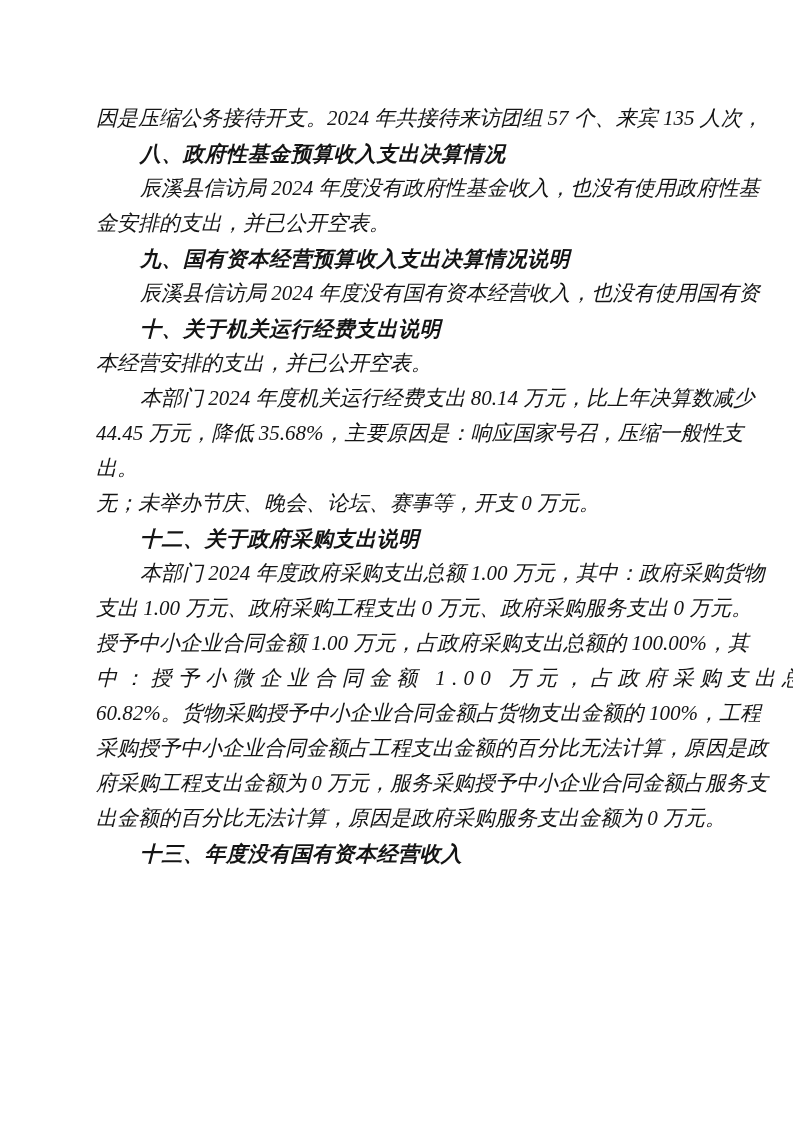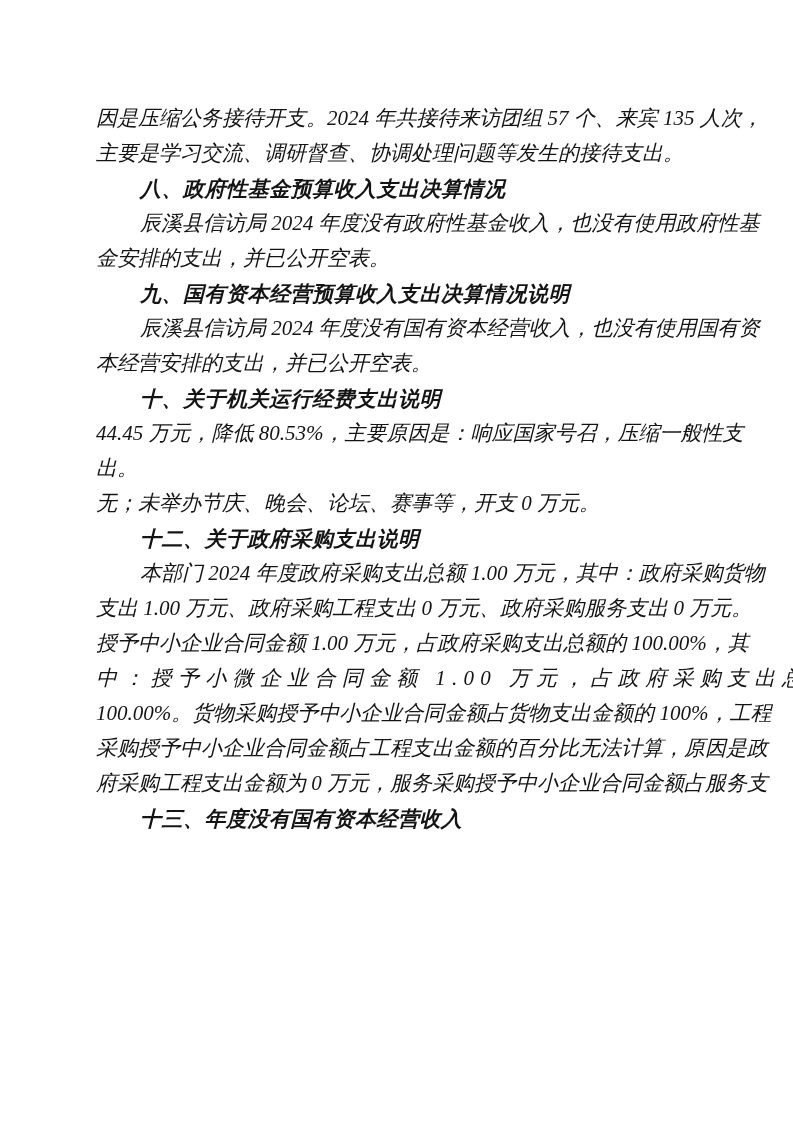--- a/index.html
+++ b/index.html
@@ -45,34 +45,35 @@
   .stretch {
     letter-spacing: 0.30em;
   }
 </style>
 </head>
 <body>
 
 <div class="page">
   <div class="content">
     <div class="ln">因是压缩公务接待开支。2024 年共接待来访团组 57 个、来宾 135 人次，</div>
-    <div class="ln">主要是学习交流、调研督查、协调处理问题等发生的接待支出。</div>
     <div class="ln h">八、政府性基金预算收入支出决算情况</div>
     <div class="ln ind">辰溪县信访局 2024 年度没有政府性基金收入，也没有使用政府性基</div>
     <div class="ln">金安排的支出，并已公开空表。</div>
     <div class="ln h">九、国有资本经营预算收入支出决算情况说明</div>
     <div class="ln ind">辰溪县信访局 2024 年度没有国有资本经营收入，也没有使用国有资</div>
+    <div class="ln h">十、关于机关运行经费支出说明</div>
     <div class="ln">本经营安排的支出，并已公开空表。</div>
-    <div class="ln h">十、关于机关运行经费支出说明</div>
-    <div class="ln">44.45 万元，降低 80.53%，主要原因是：响应国家号召，压缩一般性支</div>
+    <div class="ln ind">本部门 2024 年度机关运行经费支出 80.14 万元，比上年决算数减少</div>
+    <div class="ln">44.45 万元，降低 35.68%，主要原因是：响应国家号召，压缩一般性支</div>
     <div class="ln">出。</div>
     <div class="ln">无；未举办节庆、晚会、论坛、赛事等，开支 0 万元。</div>
     <div class="ln h">十二、关于政府采购支出说明</div>
     <div class="ln ind">本部门 2024 年度政府采购支出总额 1.00 万元，其中：政府采购货物</div>
     <div class="ln">支出 1.00 万元、政府采购工程支出 0 万元、政府采购服务支出 0 万元。</div>
     <div class="ln">授予中小企业合同金额 1.00 万元，占政府采购支出总额的 100.00%，其</div>
     <div class="ln stretch">中：授予小微企业合同金额 1.00 万元，占政府采购支出总额的</div>
-    <div class="ln">100.00%。货物采购授予中小企业合同金额占货物支出金额的 100%，工程</div>
+    <div class="ln">60.82%。货物采购授予中小企业合同金额占货物支出金额的 100%，工程</div>
     <div class="ln">采购授予中小企业合同金额占工程支出金额的百分比无法计算，原因是政</div>
     <div class="ln">府采购工程支出金额为 0 万元，服务采购授予中小企业合同金额占服务支</div>
+    <div class="ln">出金额的百分比无法计算，原因是政府采购服务支出金额为 0 万元。</div>
     <div class="ln h">十三、年度没有国有资本经营收入</div>
   </div>
 </div>
 
 </body></html>

